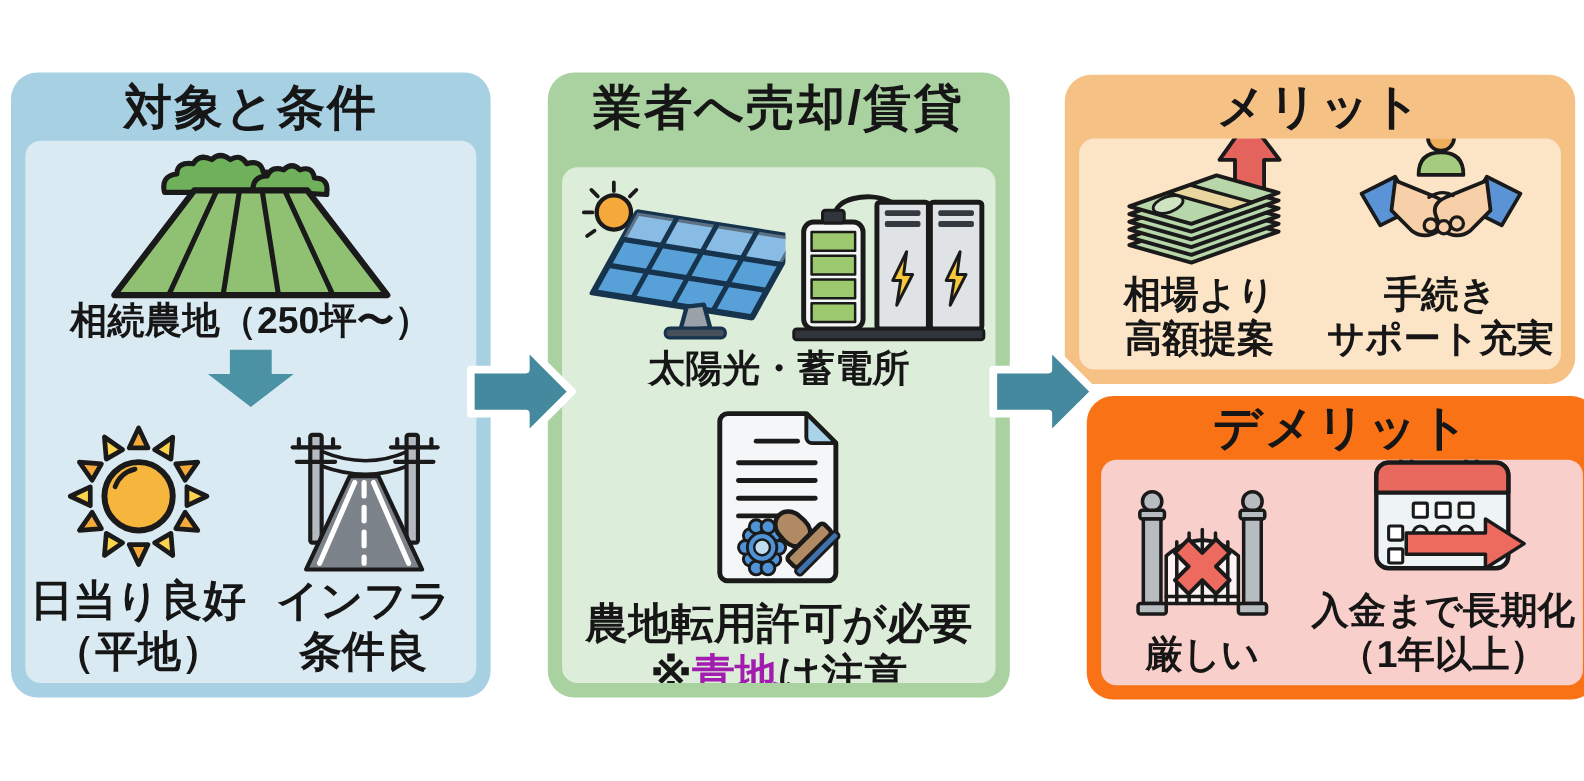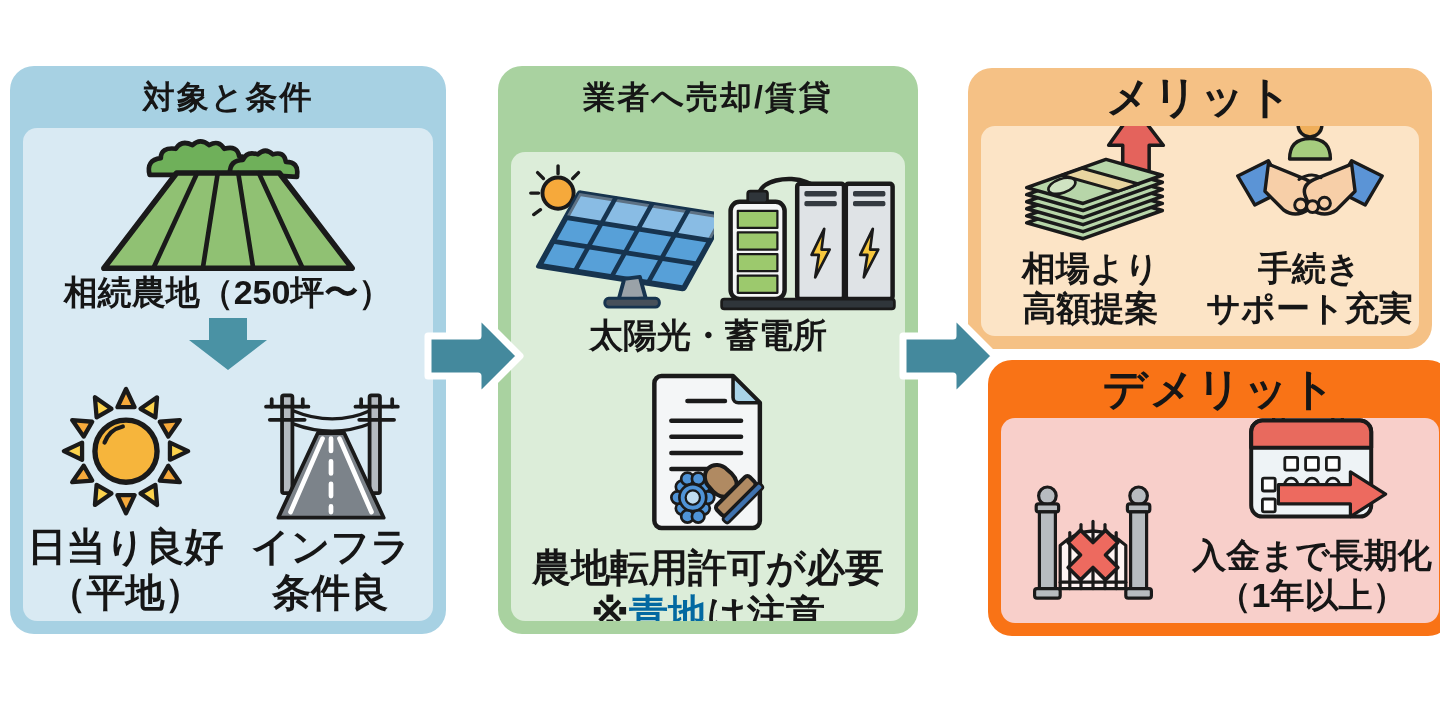--- a/index.html
+++ b/index.html
@@ -10,21 +10,21 @@
   .panel{position:absolute;border-radius:24px;}
   .panel .hdr{display:flex;align-items:center;justify-content:center;font-weight:900;letter-spacing:2px;}
   .panel .bd{position:absolute;left:13px;right:13px;bottom:13px;border-radius:14px;
              display:flex;flex-direction:column;align-items:center;overflow:hidden;}
 
   #p-cond {left:10px;  top:66px; width:436px;height:568px;background:#a7d1e3;}
   #p-sale {left:498px; top:66px; width:420px;height:568px;background:#a9d2a0;}
   #p-merit{left:968px; top:68px; width:464px;height:281px;background:#f5c185;}
   #p-dem  {left:988px; top:360px;width:464px;height:276px;background:#f97316;}
 
-  #p-cond .hdr,#p-sale .hdr{height:64px;font-size:32px;}
+  #p-cond .hdr,#p-sale .hdr{height:64px;font-size:44px;}
   #p-merit .hdr,#p-dem .hdr{height:58px;font-size:44px;}
   #p-cond .bd{top:62px;background:#d9eaf3;}
   #p-sale .bd{top:62px;background:#dcedd9;margin-top:24px;}
   #p-merit .bd{top:58px;background:#fce4c6;}
   #p-dem  .bd{top:58px;background:#f8cfca;}
 
   .lbl{font-weight:800;font-size:39px;line-height:1.18;text-align:center;white-space:nowrap;}
   .lbl-xl{font-size:34px;}
 
   .cond-row,.duo{display:flex;width:100%;}
@@ -36,21 +36,21 @@
   #p-dem .duo-col.narrow{flex:0 0 42%;}
   #p-dem .duo-col.wide{flex:1;}
 
   .sale-row{display:flex;align-items:flex-end;gap:4px;margin-top:8px;}
   .mt4{margin-top:4px;} .mt8{margin-top:8px;} .mt12{margin-top:12px;}
 
   .flow-arrow{position:absolute;z-index:5;}
   #arrow-1{left:422px;top:306px;}
   #arrow-2{left:897px;top:306px;}
 
-  .note .hl{color:#0369a1;}
+  .note .hl{color:#a21caf;}
   svg{display:block;}
 </style>
 </head>
 <body>
 
 <div class="canvas">
 
   <section class="panel" id="p-cond">
     <div class="hdr">対象と条件</div>
     <div class="bd">
@@ -331,20 +331,21 @@
                   <rect x="138" y="26" width="28" height="10" rx="3"></rect>
                   <rect x="142" y="36" width="20" height="96"></rect>
                   <rect x="136" y="132" width="32" height="12" rx="3"></rect>
                 </g>
                 <g transform="rotate(45 95 90)">
                   <path d="M84,57 h22 v22 h22 v22 h-22 v22 h-22 v-22 h-22 v-22 h22 z" fill="#ed6a5f" stroke-width="4.5"></path>
                 </g>
               </g>
             </svg>
           </span>
+          <div class="lbl lbl-xl">厳しい</div>
         </div>
         <div class="duo-col wide">
           <span class="icon">
             <svg viewBox="0 0 200 160" width="160" height="128">
               <g stroke="#1a1a1a" stroke-linejoin="round" stroke-linecap="round">
                 <rect x="52" y="8" width="12" height="26" rx="6" fill="#b7bcc0" stroke-width="4"></rect>
                 <rect x="126" y="8" width="12" height="26" rx="6" fill="#b7bcc0" stroke-width="4"></rect>
                 <rect x="24" y="22" width="150" height="120" rx="14" fill="#eef3f6" stroke-width="5"></rect>
                 <path d="M38,22 h122 a14,14 0 0 1 14,14 v20 h-150 v-20 a14,14 0 0 1 14,-14 z" fill="#e86a5e" stroke-width="5"></path>
                 <g fill="#ffffff" stroke-width="3.5">

